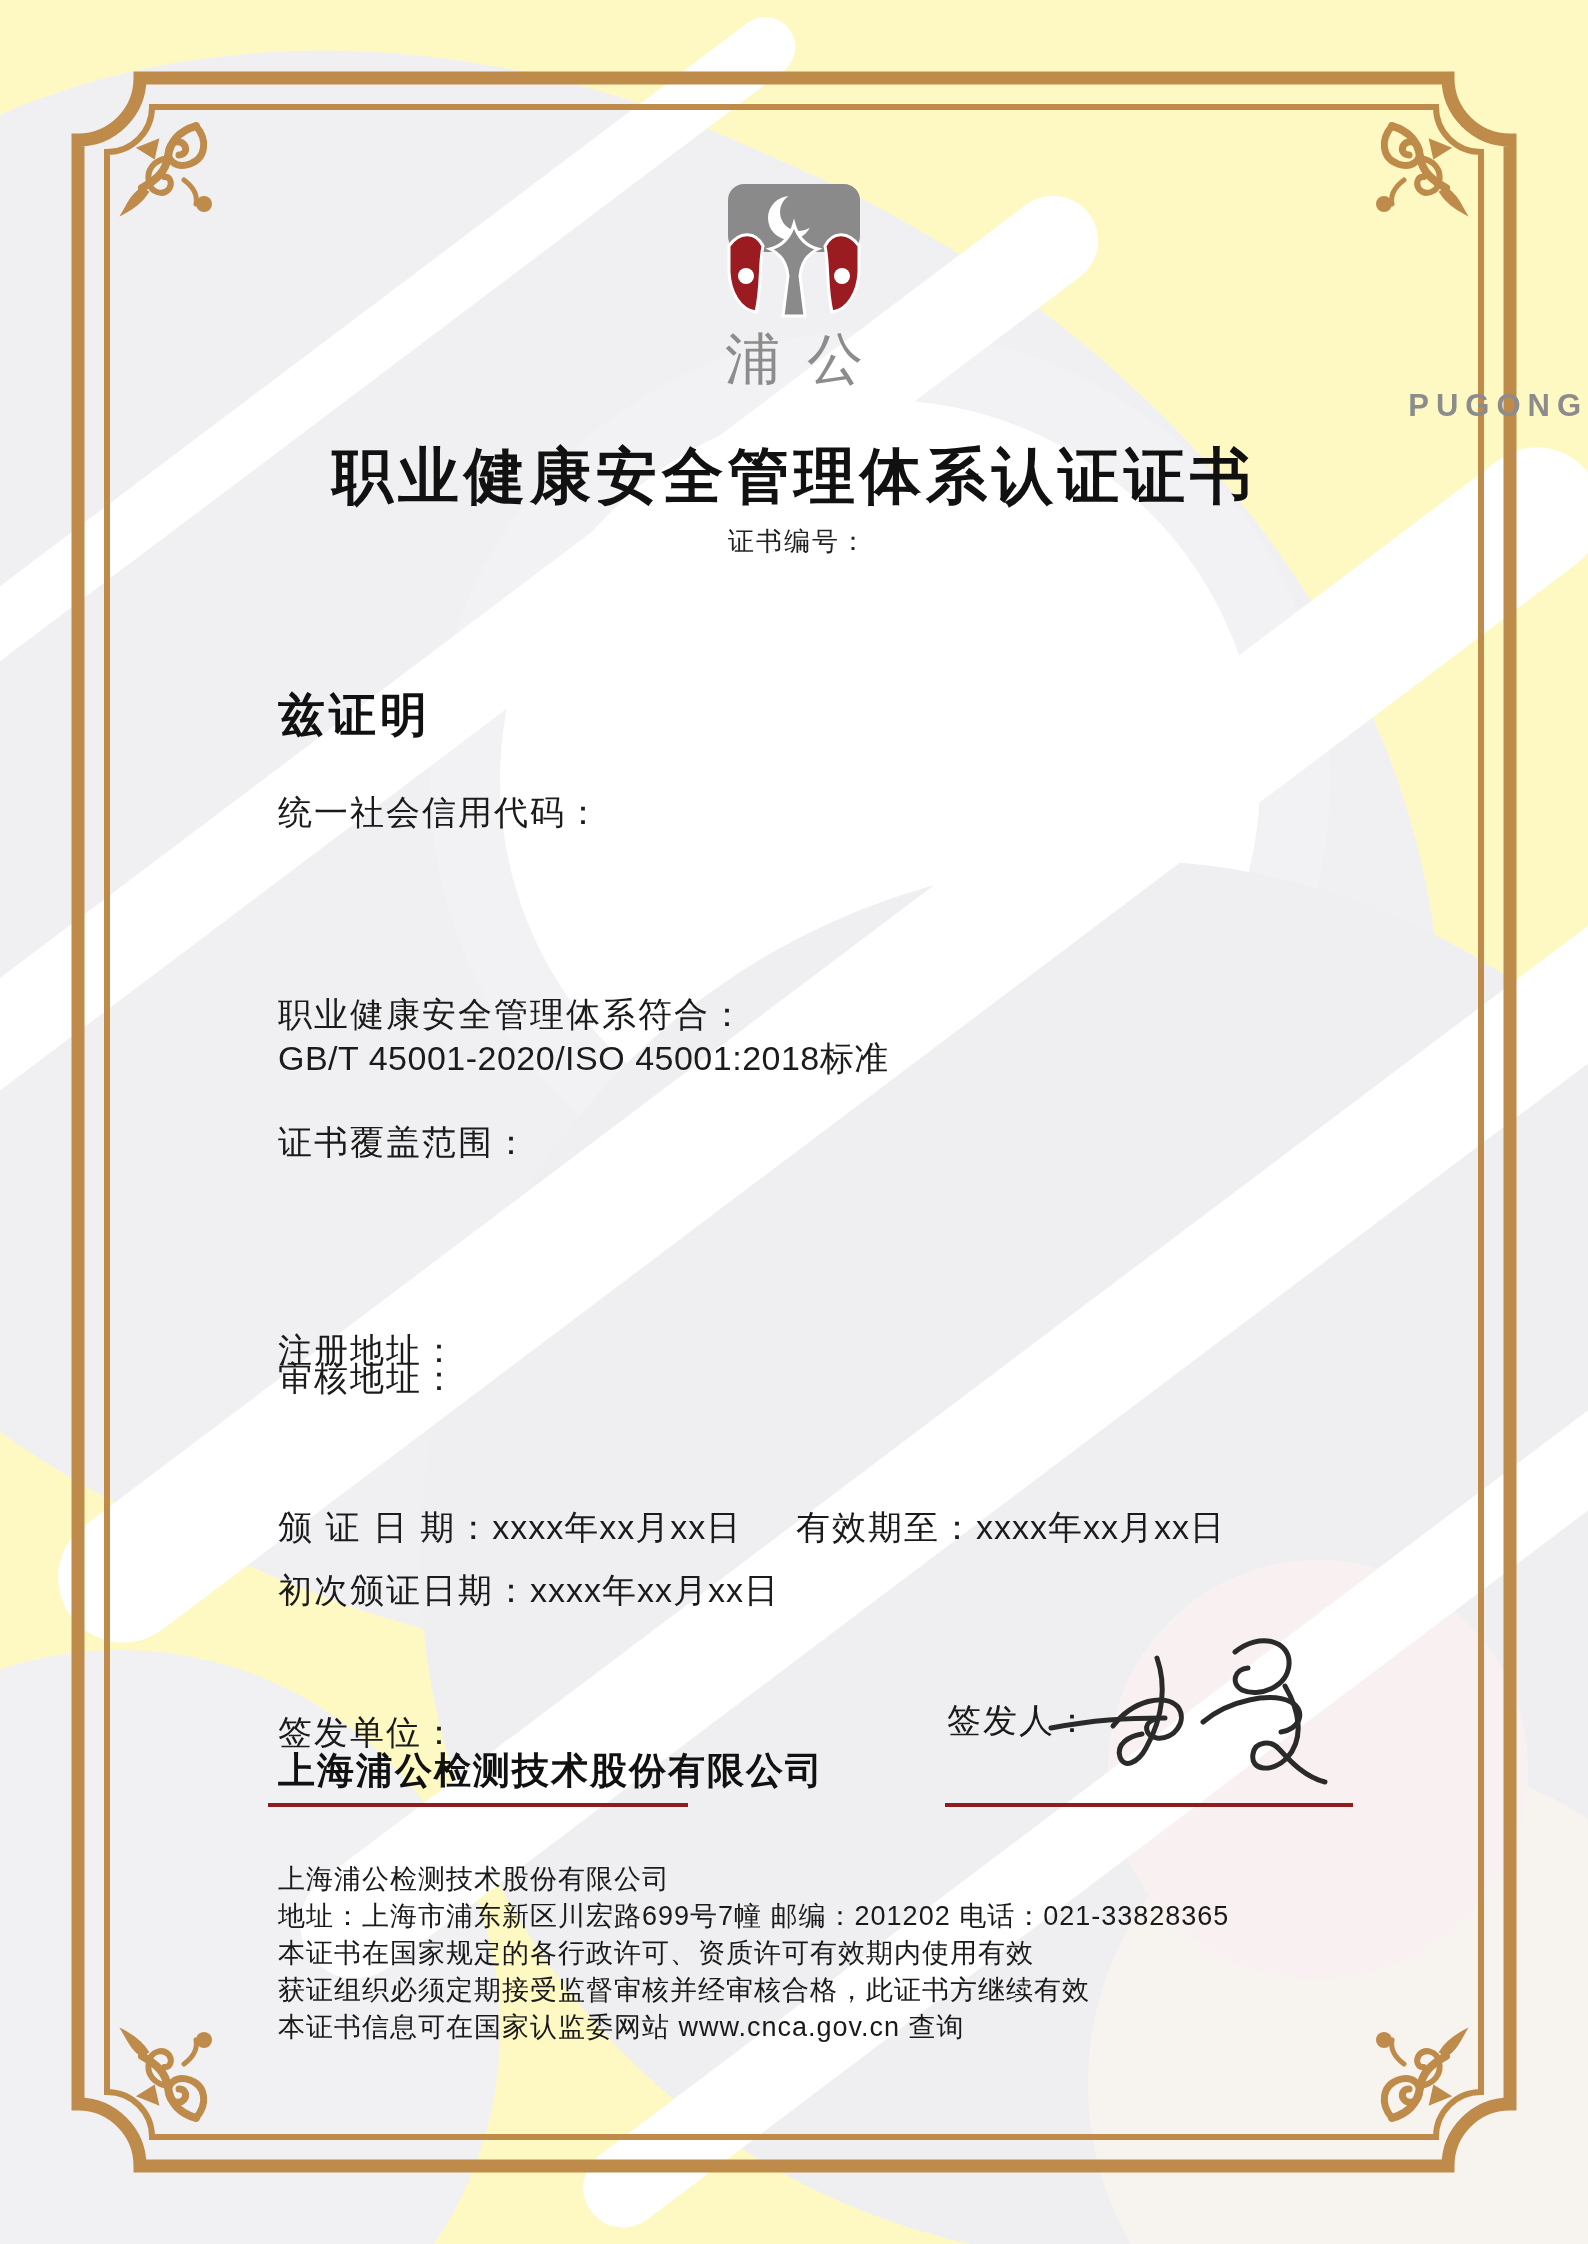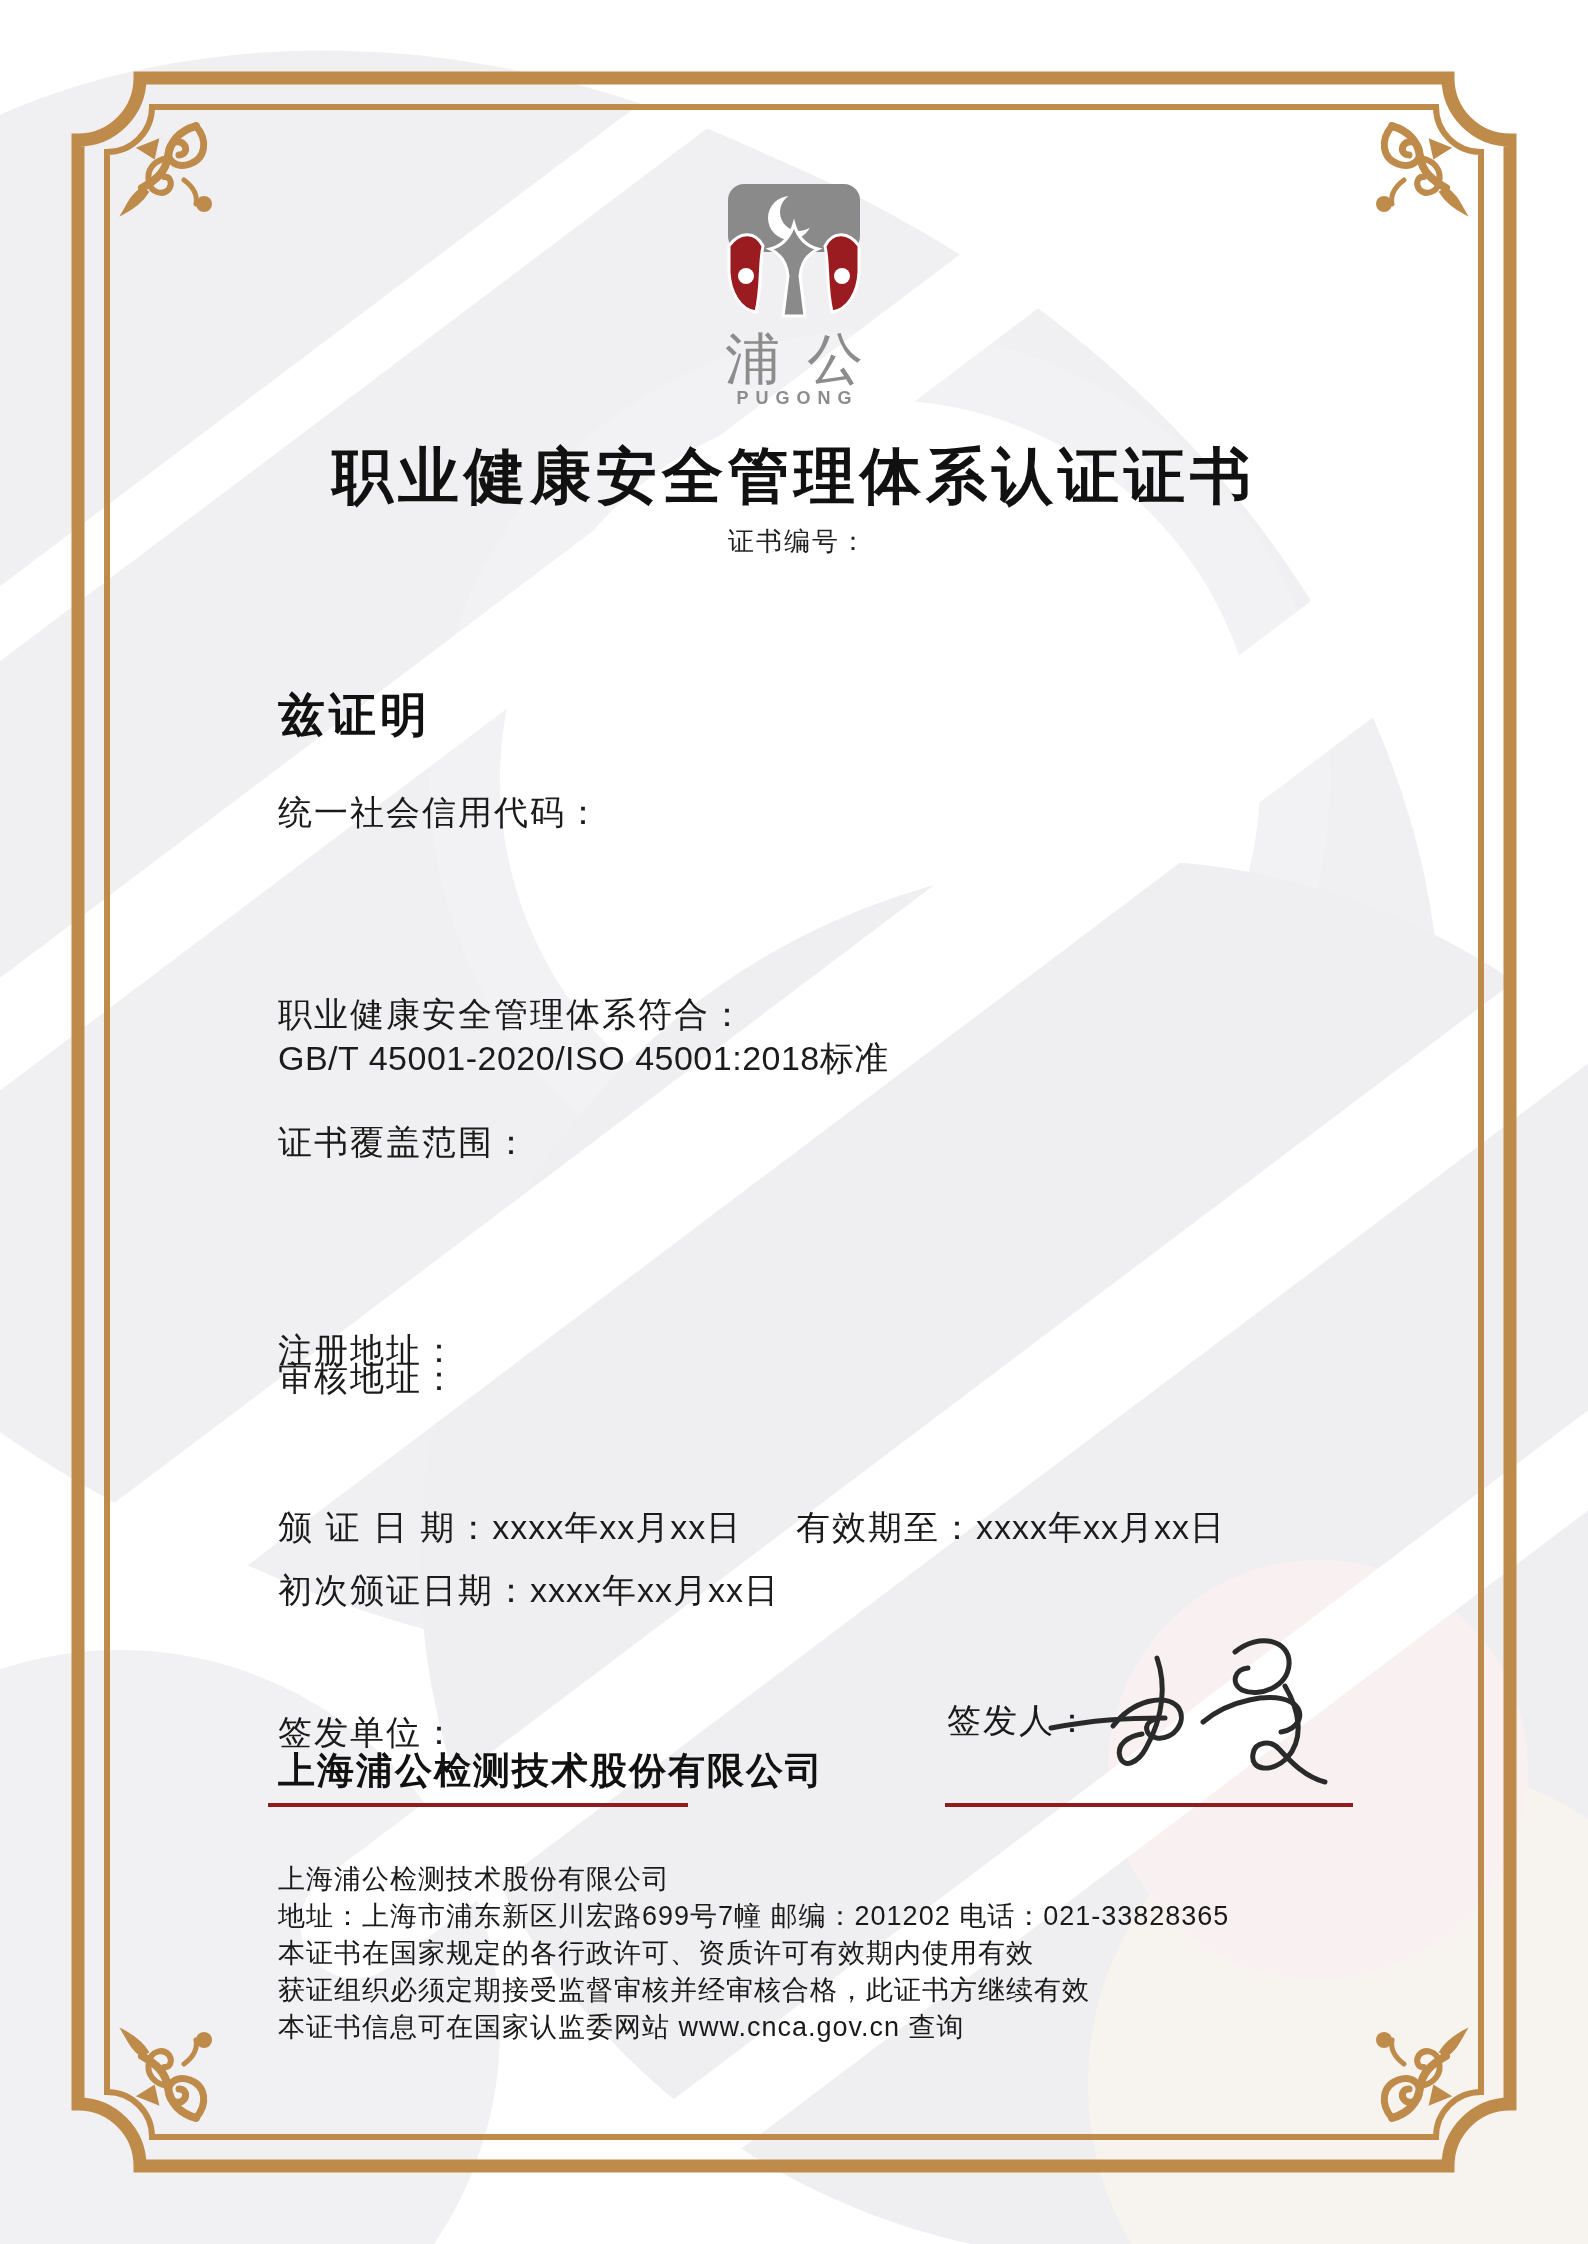--- a/index.html
+++ b/index.html
@@ -1,18 +1,18 @@
 <!DOCTYPE html>
 <html><head>
 <meta charset="utf-8">
 <style>
   html,body{margin:0;padding:0;background:#e8e8e8;}
   .certificate{
     position:relative;width:1588px;height:2244px;margin:0 auto;
-    background:#ffffff;overflow:hidden;
+    background:#fef9c3;overflow:hidden;
     font-family:"Liberation Sans","DejaVu Sans",sans-serif;
     color:#1b1b1b;
   }
   
   .wm{position:absolute;pointer-events:none;}
   .wm-blob1{left:-420px;top:120px;width:1900px;height:1500px;background:#f0f0f2;border-radius:46% 54% 50% 50%;transform:rotate(24deg);}
   .wm-blob2{left:420px;top:860px;width:1400px;height:1400px;background:#efeff1;border-radius:50%;transform:rotate(15deg);}
   .wm-blob3{left:-260px;top:1650px;width:760px;height:760px;background:#f1f1f3;border-radius:50%;}
   .wm-ring{left:430px;top:330px;width:760px;height:760px;border:70px solid #f2f2f4;background:#ffffff;border-radius:50%;}
   .wm-warm{right:-140px;bottom:-160px;width:640px;height:640px;background:#f7f4f0;border-radius:50%;}
@@ -23,21 +23,21 @@
   .s3{left:120px;top:1330px;width:1900px;height:110px;}
   .s4{left:420px;top:1660px;width:1700px;height:80px;}
   .s5{left:-200px;top:330px;width:1100px;height:60px;}
   
   .frame{position:absolute;left:0;top:0;z-index:3;}
   
   .content{position:absolute;left:0;top:0;width:100%;height:100%;z-index:5;}
   .abs{position:absolute;}
   .centered{left:0;right:0;text-align:center;}
   .logo-cn{top:322px;font-size:56px;color:#8c8c8c;letter-spacing:26px;text-indent:26px;font-weight:500;}
-  .logo-en{top:388px;font-size:18px;color:#8c8c8c;letter-spacing:7px;text-indent:7px;font-weight:600;}
+  .logo-en{top:388px;font-size:31px;color:#8c8c8c;letter-spacing:7px;text-indent:7px;font-weight:600;text-align:right;}
   .title{top:436px;font-size:61px;font-weight:800;color:#111111;letter-spacing:5px;}
   .certno{top:524px;font-size:26px;color:#222222;letter-spacing:2px;padding-left:8px;}
   .statement{left:278px;top:636px;font-size:47px;font-weight:800;color:#111;letter-spacing:4px;margin-top:48px;}
   .body-line{left:278px;font-size:34px;letter-spacing:2px;color:#1b1b1b;}
   .gbt{letter-spacing:0.5px;}
   .date-value{letter-spacing:1px;}
   .issuer-name{left:278px;top:1746px;font-size:37px;font-weight:800;letter-spacing:2px;color:#111;}
   .redline{position:absolute;height:4px;background:#8f1d1f;}
   .footer-block{left:278px;top:1861px;font-size:27px;line-height:37px;color:#1a1a1a;letter-spacing:1px;}
 </style>

